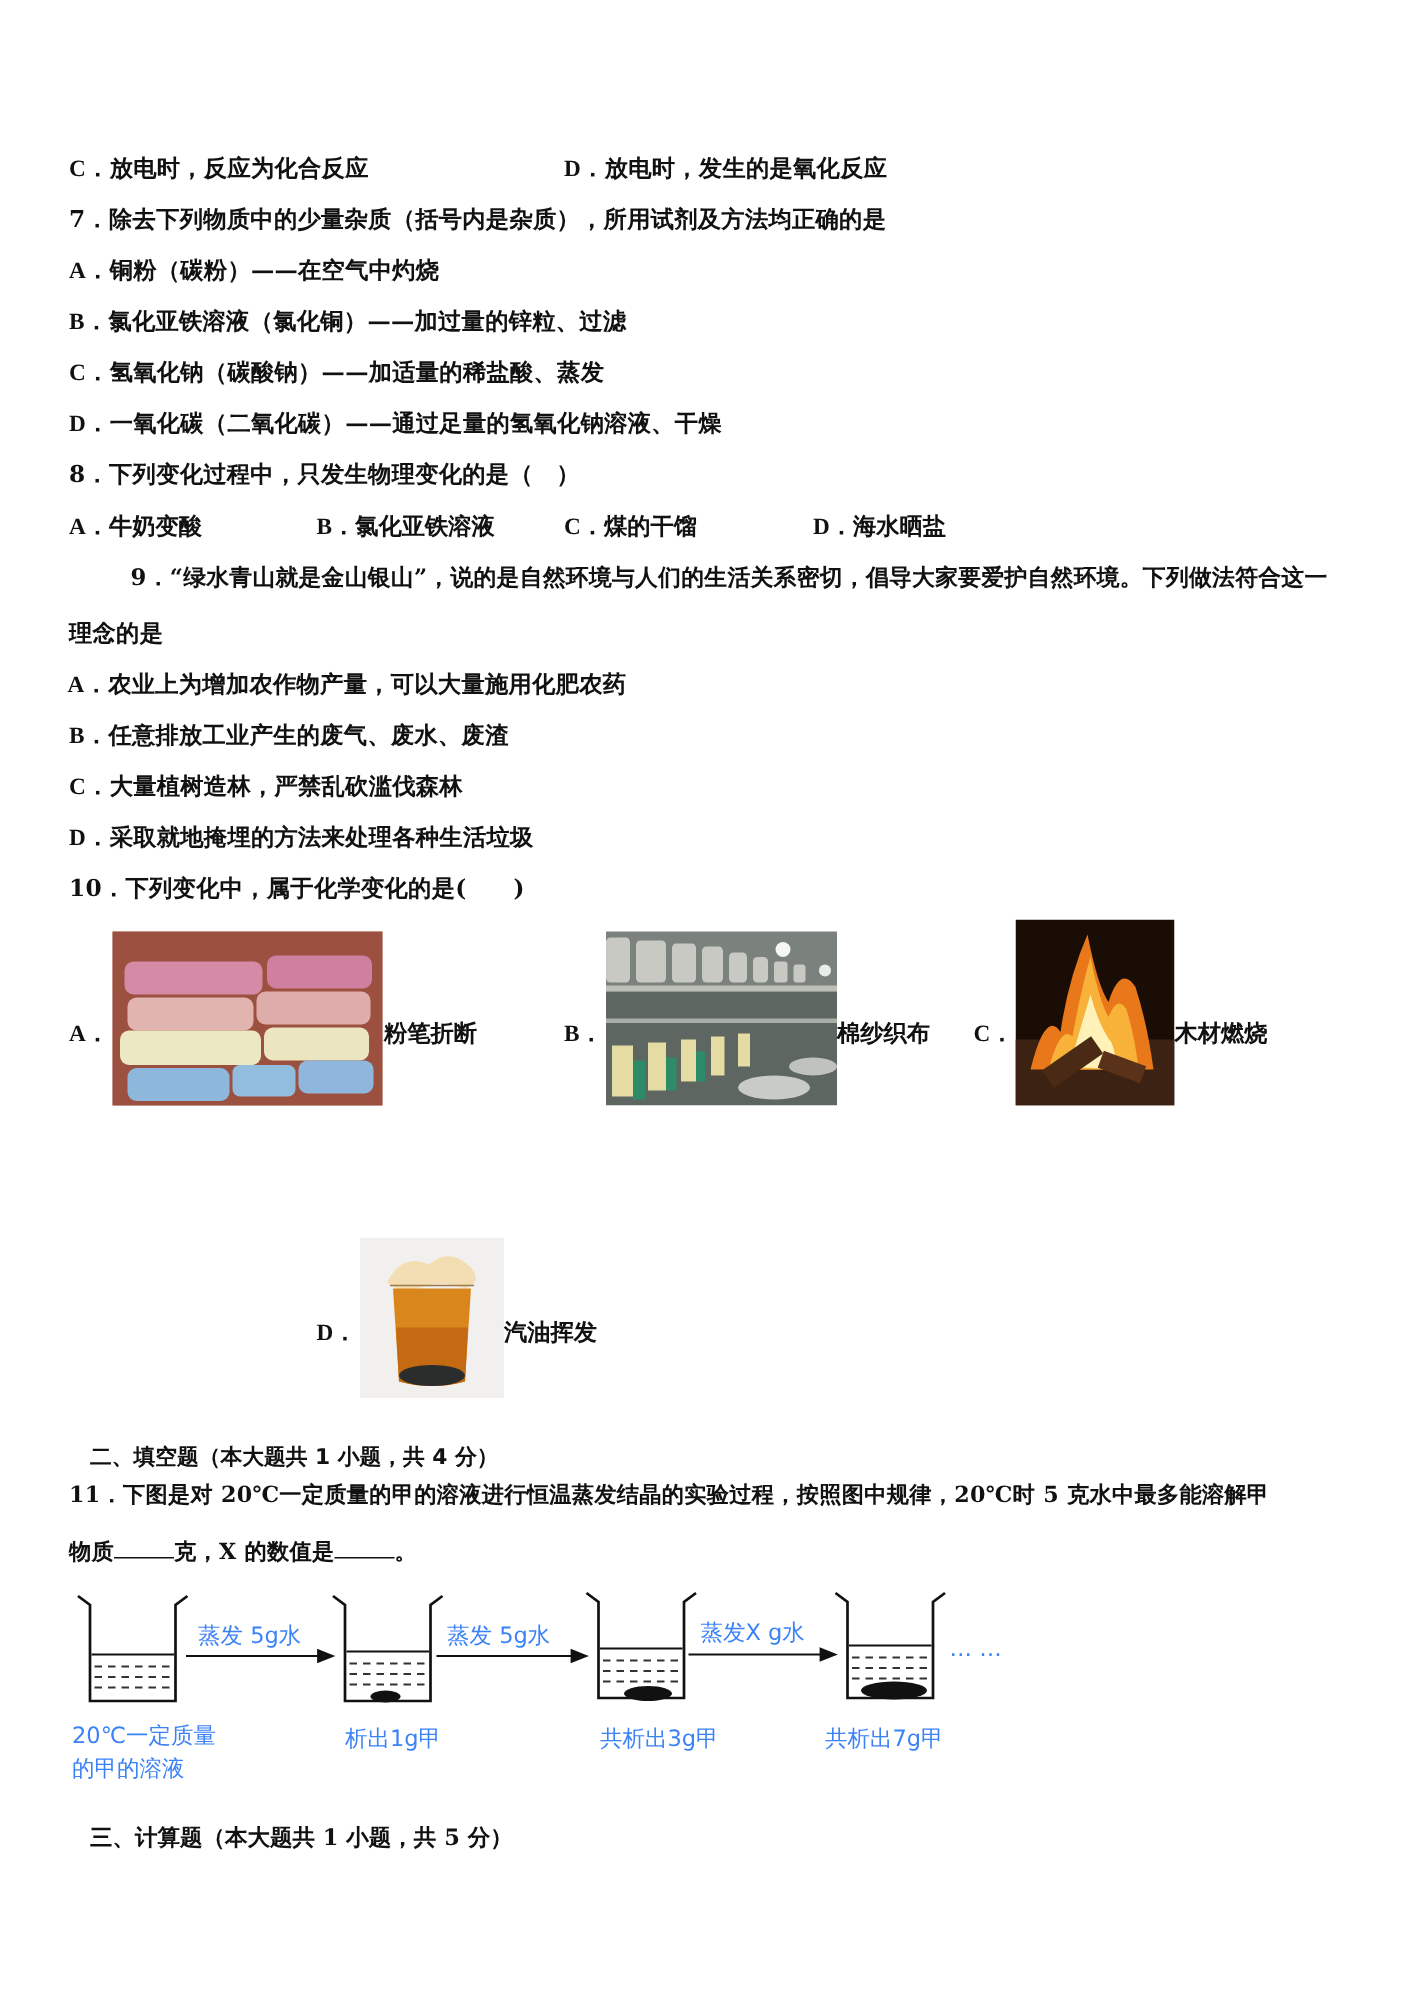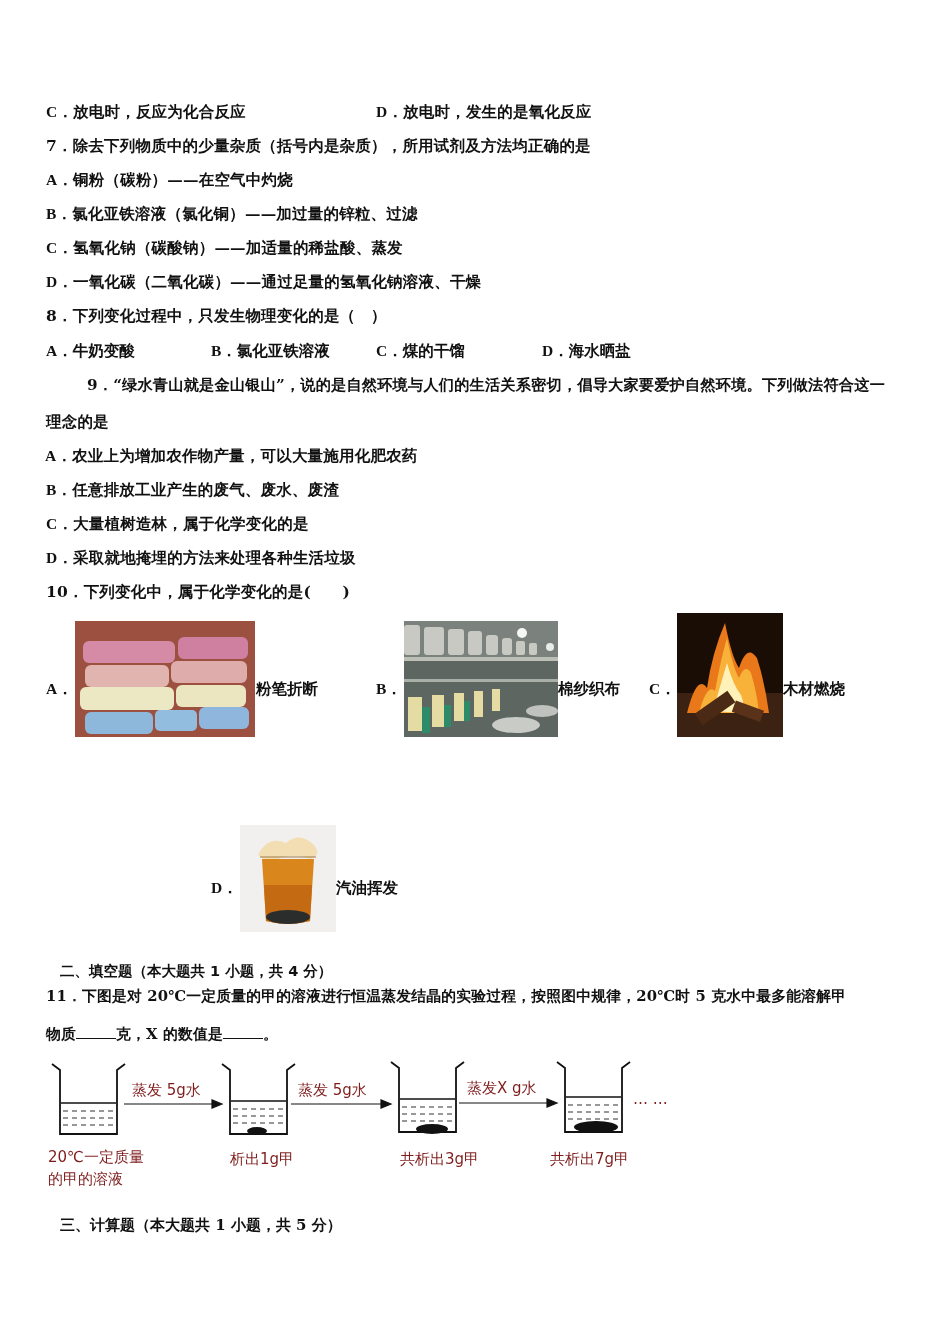--- a/index.html
+++ b/index.html
@@ -5,21 +5,21 @@
   html, body { margin: 0; padding: 0; background: #ffffff; }
   body { width: 950px; height: 1344px; position: relative; overflow: hidden;
          font-family: "DejaVu Serif", "Liberation Serif", serif; color: #111; }
   .line { position: absolute; font-size: 15.5px; font-weight: bold; white-space: nowrap; letter-spacing: 0.2px; }
   .lbl { font-family: "Liberation Serif", "DejaVu Serif", serif; font-weight: bold; }
   .opt-inline { position: absolute; font-size: 15.5px; font-weight: bold; white-space: nowrap; }
   .img { position: absolute; overflow: hidden; }
   .caption { position: absolute; font-size: 15.5px; font-weight: bold; white-space: nowrap; }
   .blank { display: inline-block; width: 40px; border-bottom: 1.5px solid #111; height: 14px; vertical-align: baseline; }
   .section { position: absolute; font-size: 15px; font-weight: bold; white-space: nowrap; margin-left: 14px; }
-  .diag-text { position: absolute; font-size: 15px; font-family: "DejaVu Sans", sans-serif; white-space: nowrap; color:#7f1d1d; }
+  .diag-text { position: absolute; font-size: 15px; font-family: "DejaVu Sans", sans-serif; white-space: nowrap; color:#3b82f6; }
   svg { position: absolute; overflow: visible; }
 </style>
 </head>
 <body>
 
 <div class="line" style="left:46px; top:102px;">
   <span class="lbl">C．</span><span>放电时，反应为化合反应</span>
 </div>
 <div class="line" style="left:376px; top:102px;">
   <span class="lbl">D．</span><span>放电时，发生的是氧化反应</span>
@@ -34,21 +34,21 @@
 <div class="line" style="left:46px; top:306px;">8．下列变化过程中，只发生物理变化的是（　）</div>
 <div class="opt-inline" style="left:46px; top:341px;"><span class="lbl">A．</span><span>牛奶变酸</span></div>
 <div class="opt-inline" style="left:211px; top:341px;"><span class="lbl">B．</span><span>氯化亚铁溶液</span></div>
 <div class="opt-inline" style="left:376px; top:341px;"><span class="lbl">C．</span><span>煤的干馏</span></div>
 <div class="opt-inline" style="left:542px; top:341px;"><span class="lbl">D．</span><span>海水晒盐</span></div>
 
 <div class="line" style="left:46px; top:375px; font-size:15.2px;margin-left:41px;">9．“绿水青山就是金山银山”，说的是自然环境与人们的生活关系密切，倡导大家要爱护自然环境。下列做法符合这一</div>
 <div class="line" style="left:46px; top:412px;">理念的是</div>
 <div class="line" style="left:45px; top:446px;"><span class="lbl">A．</span><span>农业上为增加农作物产量，可以大量施用化肥农药</span></div>
 <div class="line" style="left:46px; top:480px;"><span class="lbl">B．</span><span>任意排放工业产生的废气、废水、废渣</span></div>
-<div class="line" style="left:46px; top:514px;"><span class="lbl">C．</span><span>大量植树造林，属于化学变化的是</span></div>
+<div class="line" style="left:46px; top:514px;"><span class="lbl">C．</span><span>大量植树造林，严禁乱砍滥伐森林</span></div>
 <div class="line" style="left:46px; top:548px;"><span class="lbl">D．</span><span>采取就地掩埋的方法来处理各种生活垃圾</span></div>
 
 <div class="line" style="left:46px; top:582px;">10．下列变化中，属于化学变化的是(　　)</div>
 
 <div class="caption lbl" style="left:46px; top:679px;">A．</div>
 <div class="img" style="left:75px; top:621px; width:180px; height:116px; background:#a05a44;">
   <svg width="180" height="116">
     <rect width="180" height="116" fill="#9c5140"></rect>
     <rect x="0" y="0" width="180" height="116" fill="url(#wood)" opacity="0.25"></rect>
     <rect x="8" y="20" width="92" height="22" rx="6" fill="#d58aa6"></rect>

